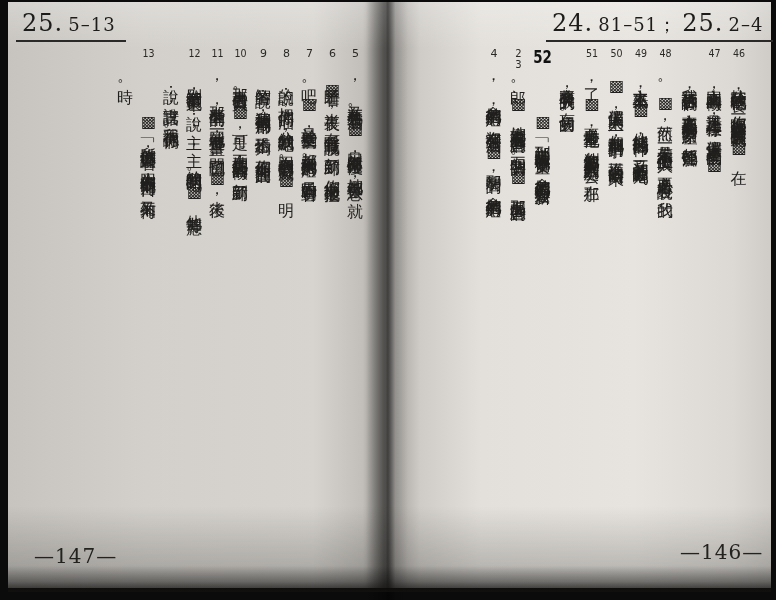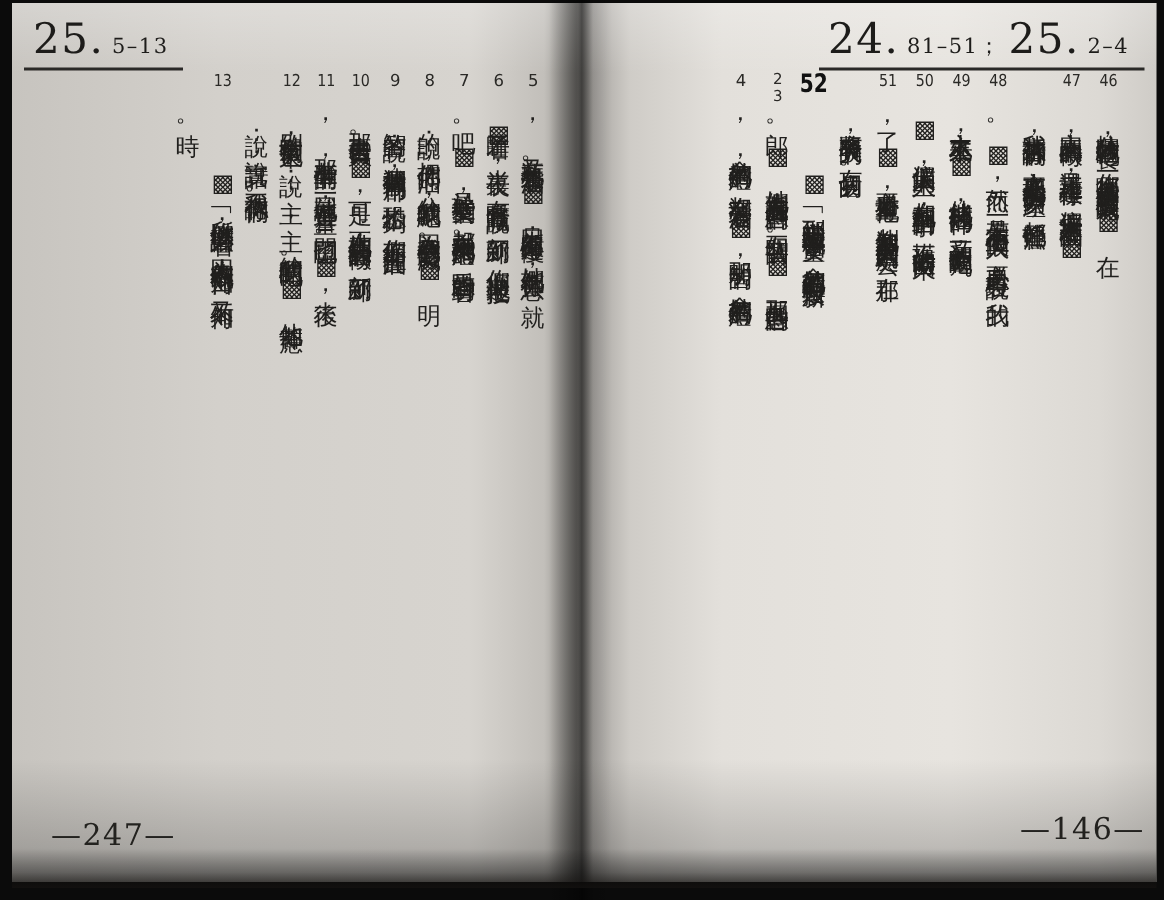--- a/index.html
+++ b/index.html
@@ -24,22 +24,22 @@
   }
   .bottom-edge{
     position:absolute;left:8px;right:5px;bottom:8px;height:26px;
     background:linear-gradient(to bottom, rgba(0,0,0,0), rgba(0,0,0,.30) 60%, rgba(20,18,16,.8) 100%);
   }
   
   .chapref{
     position:absolute;top:9px;color:#1d1c1a;white-space:nowrap;
     border-bottom:2px solid #2a2927;padding:0 10px 3px 6px;
   }
-  .chapref .big{font-size:28px;letter-spacing:1px;}
-  .chapref .small{font-size:14px;letter-spacing:1px;}
+  .chapref .big{font-size:24px;letter-spacing:1px;}
+  .chapref .small{font-size:18px;letter-spacing:1px;}
   .chapref-left{left:16px;}
   .chapref-right{left:546px;}
   
   .vtext{
     position:absolute;top:48px;height:522px;
     writing-mode:vertical-rl;text-orientation:mixed;
     font-size:16px;letter-spacing:1.2px;line-height:1;
     color:#201f1d;text-align:left;
   }
   .vtext-left{left:26px;width:344px;}
@@ -109,16 +109,16 @@
   <div class="col"><span class="numcell"><span class="num">8</span></span><span>的說：把你們的油，分給我們點吧，因為我們的燈要滅。▩明</span></div>
   <div class="col"><span class="numcell"><span class="num">9</span></span><span>智的答說：連我們帶你們都用，恐怕不夠；你們不如往賣油的</span></div>
   <div class="col"><span class="numcell"><span class="num">10</span></span><span>那裏去自己另買。▩可是，正在她們去買油的時候，新郎到了</span></div>
   <div class="col"><span class="numcell"><span class="num">11</span></span><span>，那些有準備的，就同他一齊進了喜堂，門也關了。▩末後，</span></div>
   <div class="col"><span class="numcell"><span class="num">12</span></span><span>別的童女們也來了，說：主，主，給我們開門吧。▩他却答應</span></div>
   <div class="col"><span class="numcell"><span class="num"></span></span><span>說：說實話，我不認得你們。</span></div>
   <div class="col"><span class="numcell"><span class="num">13</span></span><span class="gap"></span><span>▩「所以你們該警備着，因為你們既不知何日，又不知何</span></div>
   <div class="col"><span class="numcell"><span class="num"></span></span><span>時。</span></div>
 </div>
 
-<div class="pagenum pagenum-left">—247—</div>
+<div class="pagenum pagenum-left">—147—</div>
 <div class="pagenum pagenum-right">—146—</div>
 
 <div class="bottom-edge"></div>
 
 </body></html>

